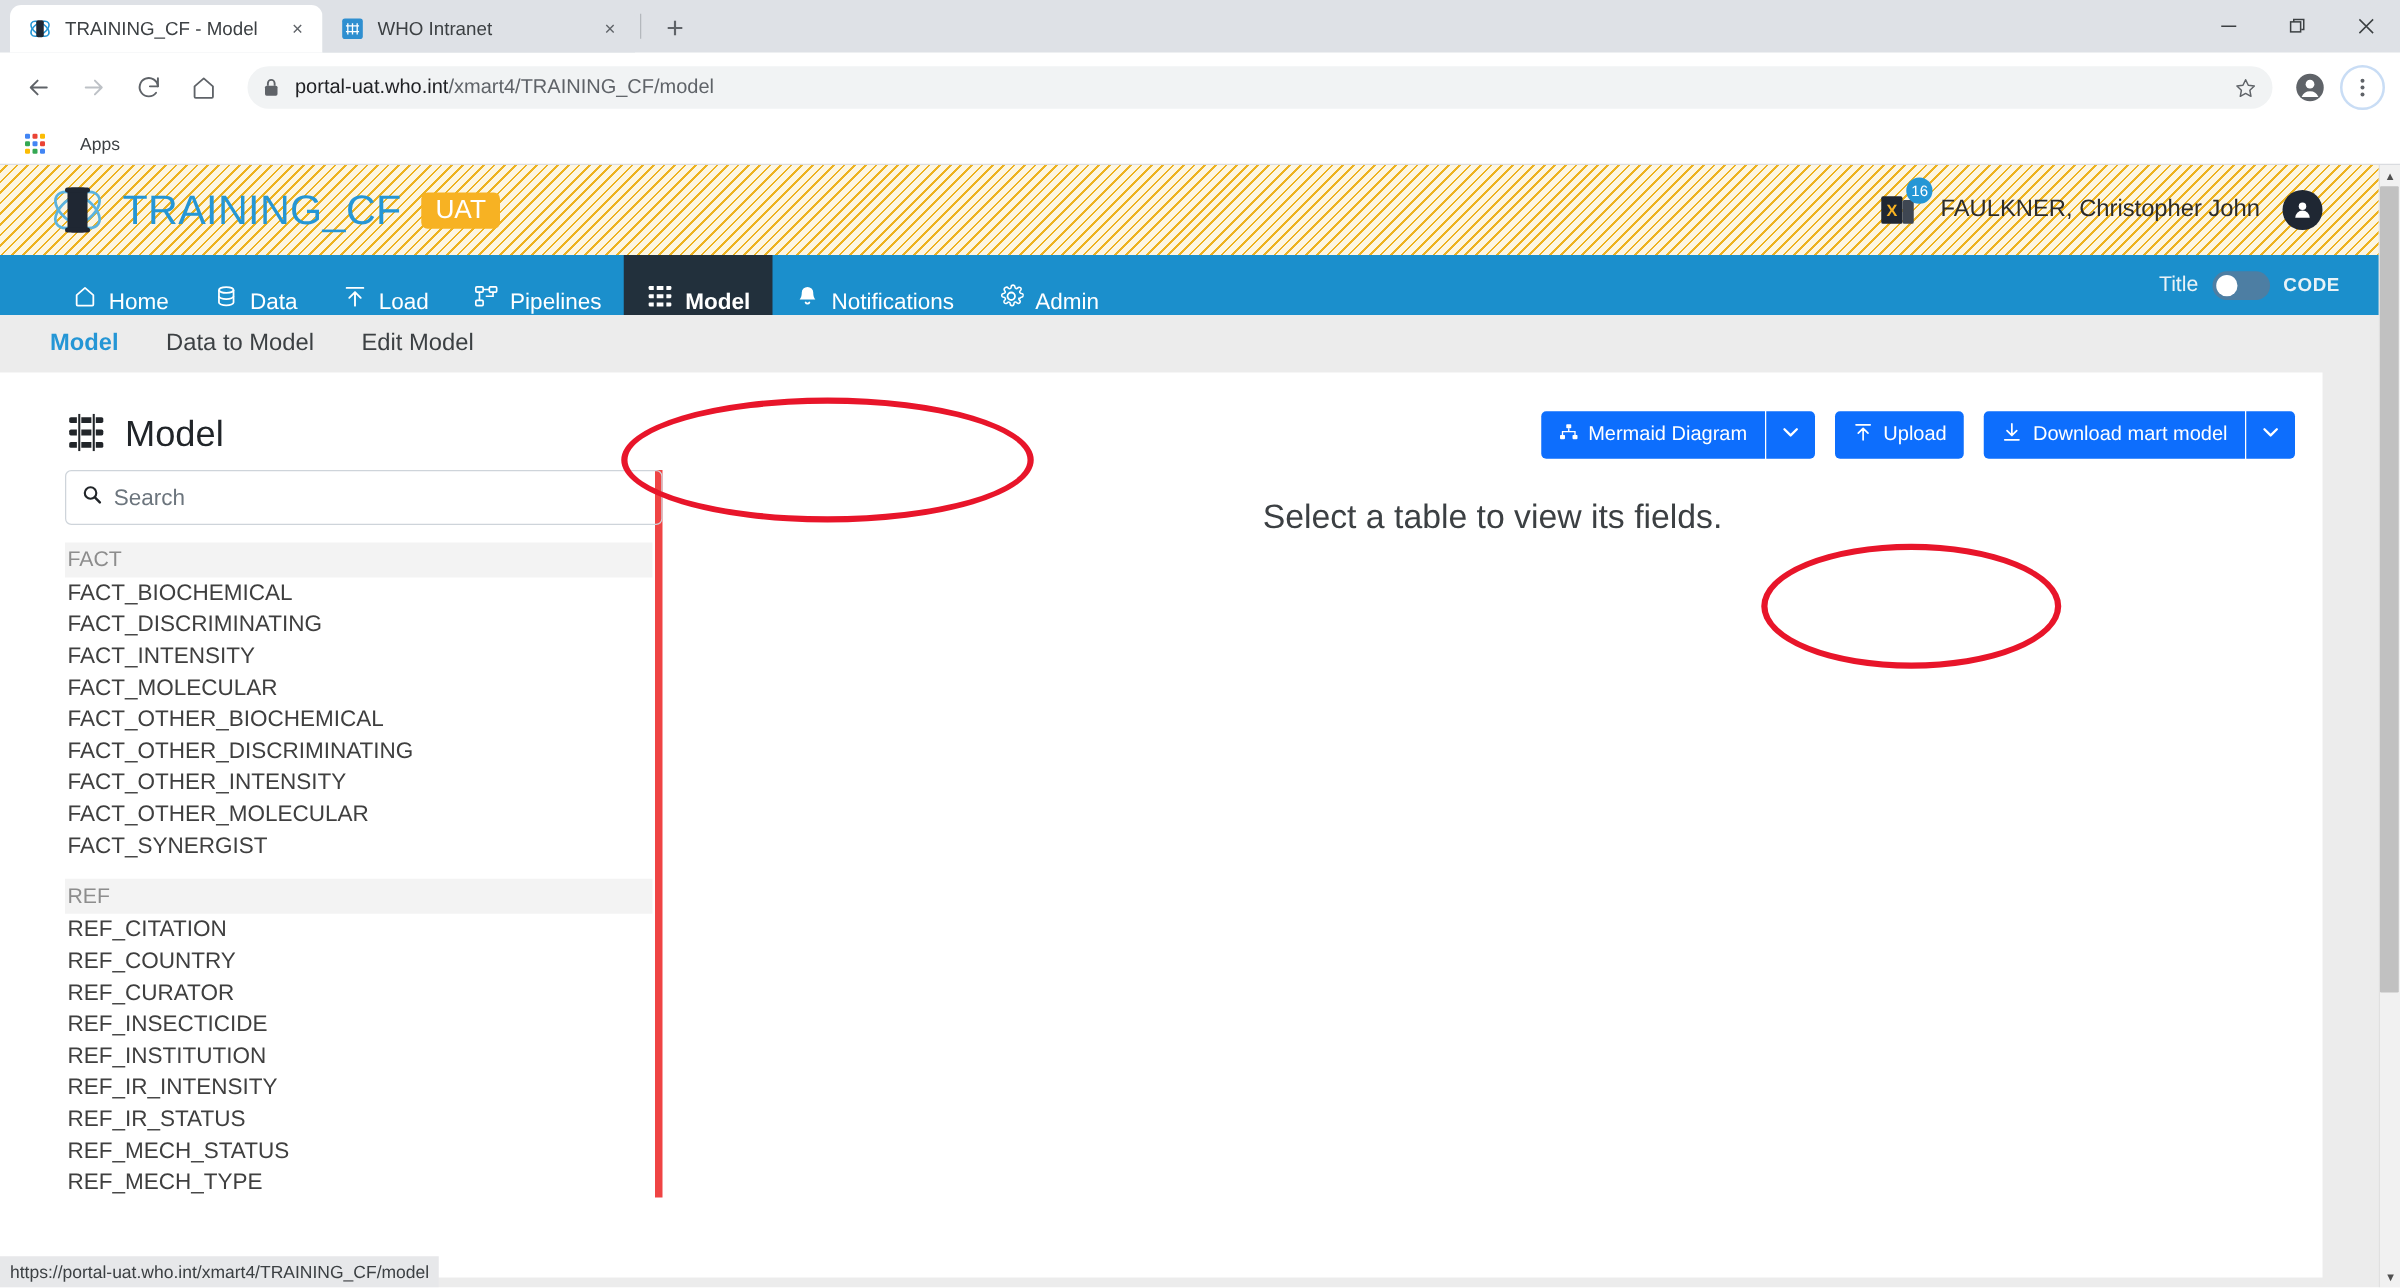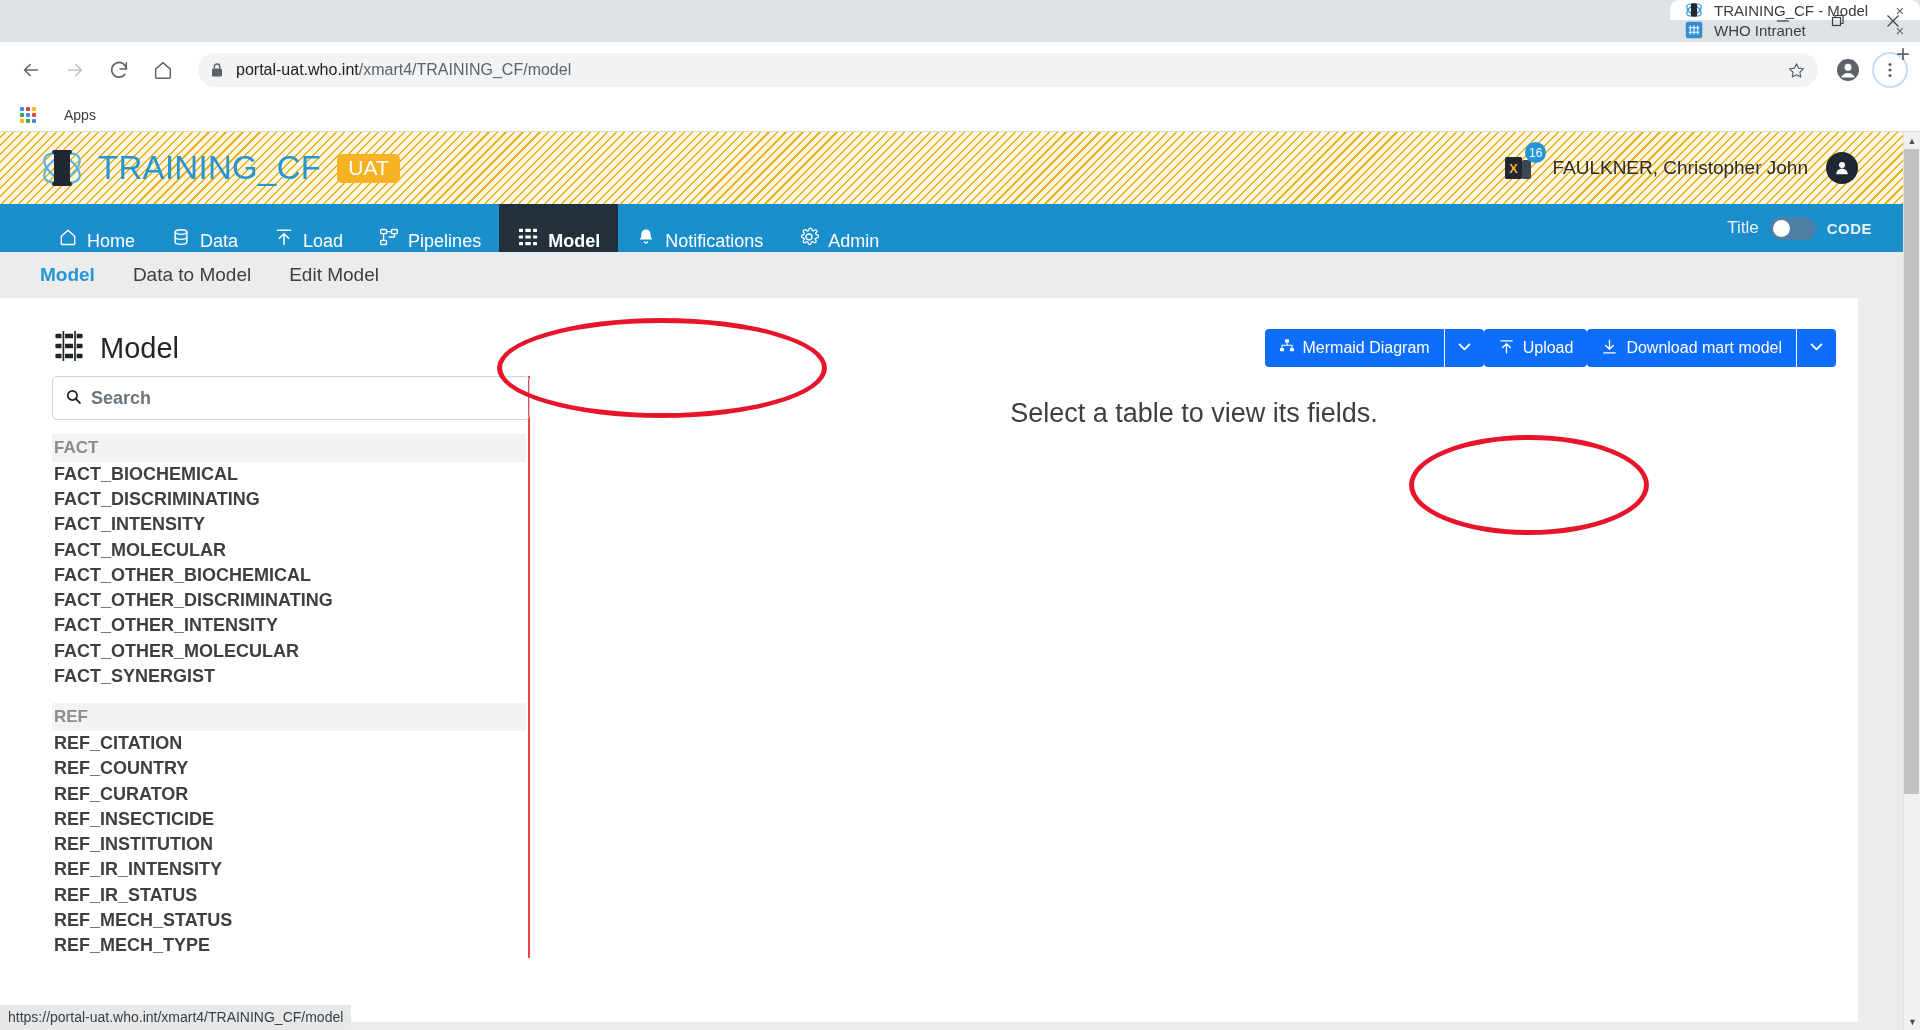--- a/index.html
+++ b/index.html
@@ -11,21 +11,20 @@
   }
 
   
   .browser-tabstrip {
     height: 42px;
     background: #dee1e6;
     display: flex;
     align-items: flex-end;
     padding-left: 8px;
     position: relative;
-    flex-direction: column;
   }
   .tab {
     height: 38px;
     min-width: 250px;
     max-width: 300px;
     display: flex;
     align-items: center;
     padding: 0 10px 0 14px;
     border-radius: 9px 9px 0 0;
     font-size: 15px;
@@ -294,21 +293,21 @@
   }
   .card-title {
     font-size: 29px;
     color: #212529;
     margin-left: 14px;
   }
   .card-actions {
     margin-left: auto;
     display: flex;
     align-items: stretch;
-    gap: 0;
+    gap: 16px;
     height: 38px;
   }
   .btn {
     background: #0d6efd;
     color: #ffffff;
     border: none;
     font-size: 16px;
     display: flex;
     align-items: center;
     gap: 8px;
@@ -318,23 +317,22 @@
     font-family: "Liberation Sans", sans-serif;
   }
   .btn-split { display: flex; gap: 1px; }
   .btn-split .btn.main { border-radius: 4px 0 0 4px; }
   .btn-split .btn.caret { border-radius: 0 4px 4px 0; padding: 0 11px; }
 
   .card-body { display: flex; padding: 0 0 0 52px; }
   .table-panel {
     width: 478px;
     flex: 0 0 478px;
-    border-right: 2px solid #ef4444;
+    border-right: 6px solid #ef4444;
     padding-right: 2px;
-    font-weight: bold;
   }
   .search-box {
     height: 44px;
     border: 1px solid #ced4da;
     border-radius: 5px;
     display: flex;
     align-items: center;
     padding: 0 12px;
     gap: 9px;
     width: 478px;

